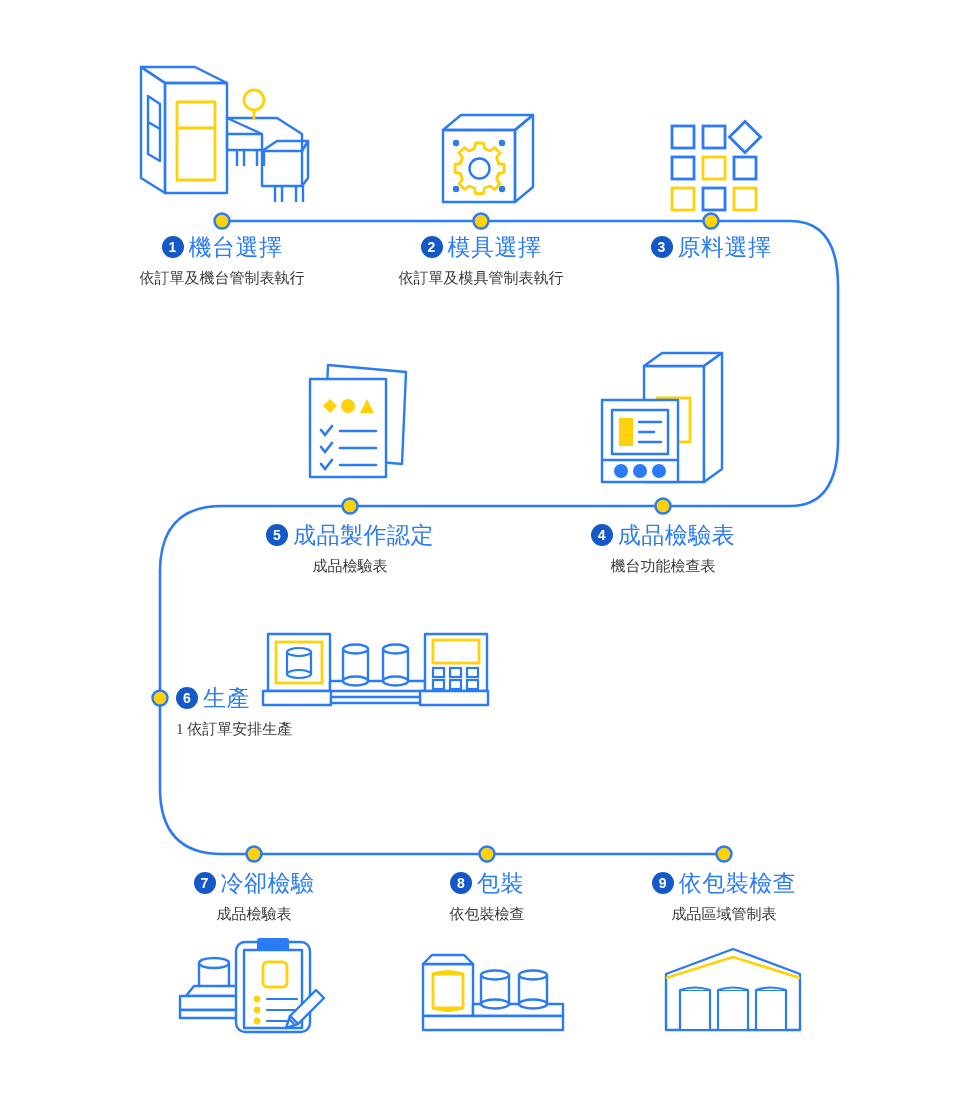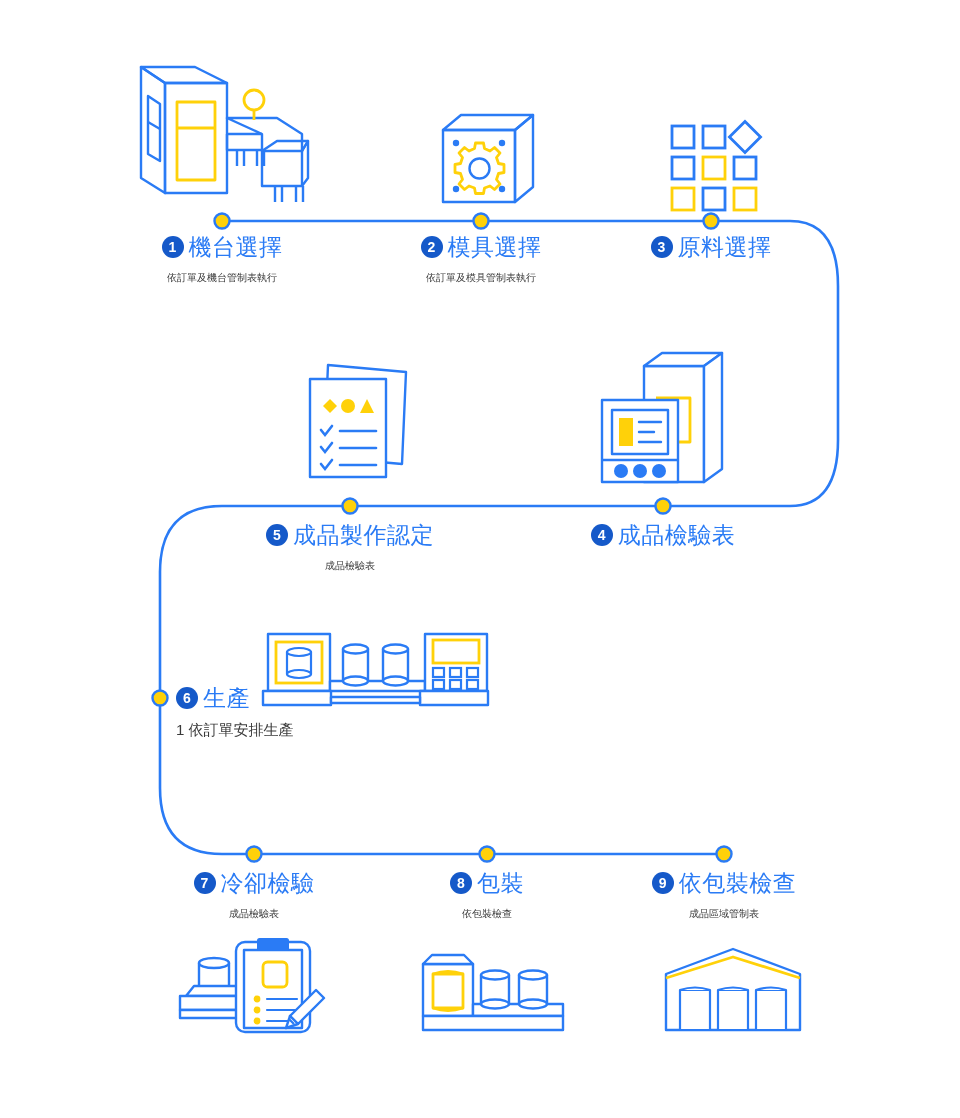--- a/index.html
+++ b/index.html
@@ -52,31 +52,32 @@
     text-align: center;
     flex: 0 0 auto;
   }
   .step-title {
     font-size: 23px;
     font-weight: normal;
     color: #2a7bf5;
     letter-spacing: 0.5px;
   }
   .step-desc {
-    font-size: 10px;
+    font-size: 15px;
     color: #3a3a3a;
     margin-top: 5px;
     line-height: 22px;
   }
   .step-desc-multi {
     text-align: left;
     font-size: 15px;
     color: #3a3a3a;
     line-height: 25px;
     margin-top: 4px;
+    font-family: Liberation Serif, serif;
   }
   .step-label.align-left { text-align: left; }
   .step-label.align-left .step-title-row { justify-content: flex-start; }
 
   
   .icon-box {
     position: absolute;
   }
   .icon-box svg { display: block; overflow: visible; }
 </style>
@@ -411,20 +412,21 @@
       <span class="step-title">成品製作認定</span>
     </div>
     <div class="step-desc">成品檢驗表</div>
   </div>
 
   <div class="step-label" style="left:563px; top:520px; width:200px;">
     <div class="step-title-row">
       <span class="step-badge">4</span>
       <span class="step-title">成品檢驗表</span>
     </div>
+    <div class="step-desc">機台功能檢查表</div>
   </div>
 
   <div class="step-label align-left" style="left:176px; top:683px; width:300px;">
     <div class="step-title-row">
       <span class="step-badge">6</span>
       <span class="step-title">生產</span>
     </div>
     <div class="step-desc-multi">
       <div>1 依訂單安排生產</div>
     </div>

